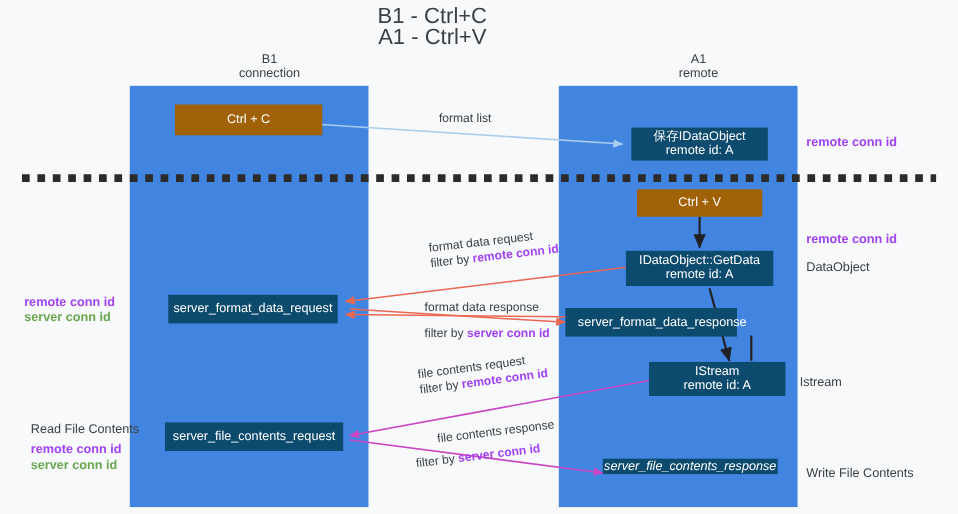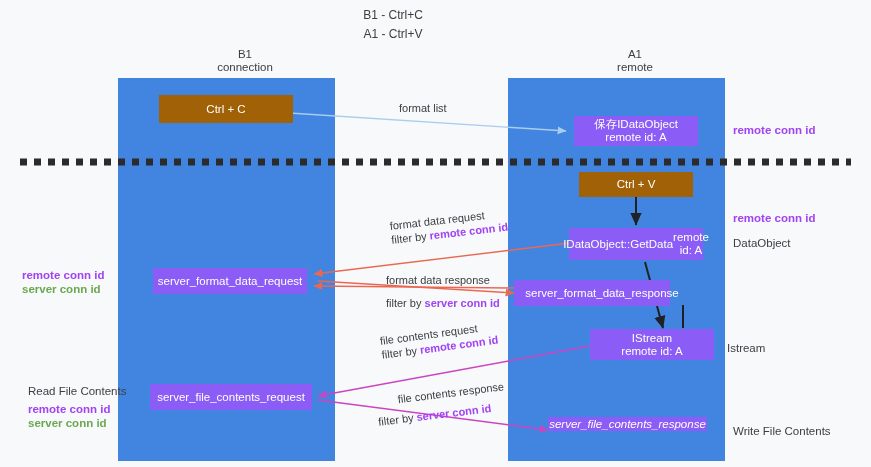--- a/index.html
+++ b/index.html
@@ -10,21 +10,21 @@
     position:relative;
     overflow:hidden;
     -webkit-font-smoothing:antialiased;
   }
   #stage{position:absolute;left:0;top:0;width:871px;height:467px;}
   .abs{position:absolute;}
 
   
   .title{
     text-align:center;width:786px;left:0;top:6px;
-    font-size:12px;color:#3c4043;line-height:19px;
+    font-size:20px;color:#3c4043;line-height:19px;
   }
 
   
   .col-head{
     font-size:11.5px;color:#3c4043;text-align:center;line-height:13px;
   }
 
   
   .lane{background:#4285e0;}
 
@@ -32,21 +32,21 @@
   .box{
     box-sizing:border-box;
     display:flex;align-items:center;justify-content:center;
     text-align:center;
     color:#ffffff;
     font-size:11.5px;
     line-height:13px;
     padding:2px 4px;
   }
   .box.green{background:#a16207;}
-  .box.orange{background:#8b5cf6;}
+  .box.orange{background:#0c4a6e;}
 
   
   .side{font-size:11.5px;color:#3c4043;line-height:14px;}
   .bold-purple{color:#a142f4;font-weight:bold;}
   .bold-green{color:#6aa84f;font-weight:bold;}
 
   
   .edge-label{
     font-size:11px;color:#3c4043;line-height:14px;white-space:nowrap;
   }
@@ -118,21 +118,21 @@
 
   <div class="abs box orange" style="left:574px;top:116px;width:124px;height:30px;flex-direction:column;">
     <span>保存IDataObject</span>
     <span>remote id: A</span>
   </div>
 
   <div class="abs box green" style="left:579px;top:172px;width:114px;height:25px;">
     <span>Ctrl + V</span>
   </div>
 
-  <div class="abs box orange" style="left:569px;top:228px;width:134px;height:32px;flex-direction:row;">
+  <div class="abs box orange" style="left:569px;top:228px;width:134px;height:32px;flex-direction:column;text-align:right;">
     <span>IDataObject::GetData</span>
     <span>remote id: A</span>
   </div>
 
   <div class="abs box orange" style="left:153px;top:268px;width:154px;height:26px;">
     <span>server_format_data_request</span>
   </div>
 
   <div class="abs box orange" style="left:514px;top:280px;width:156px;height:26px;padding-left:24px;">
     <span>server_format_data_response</span>

